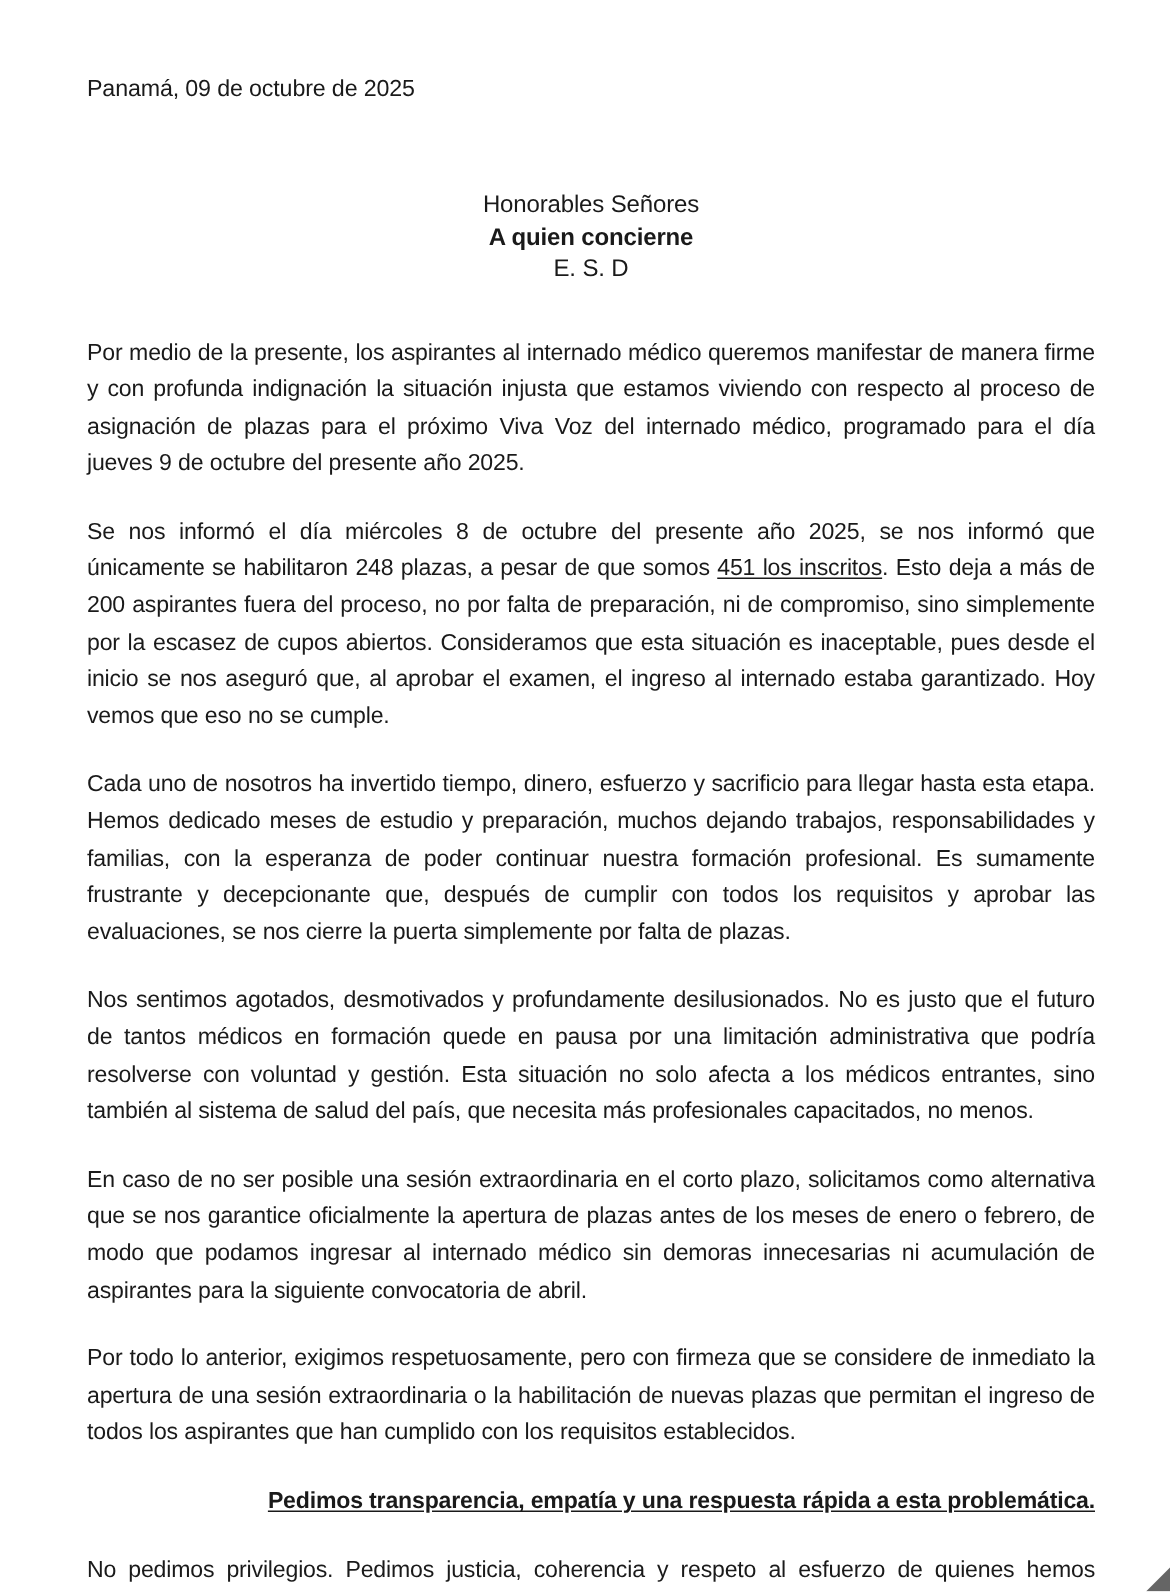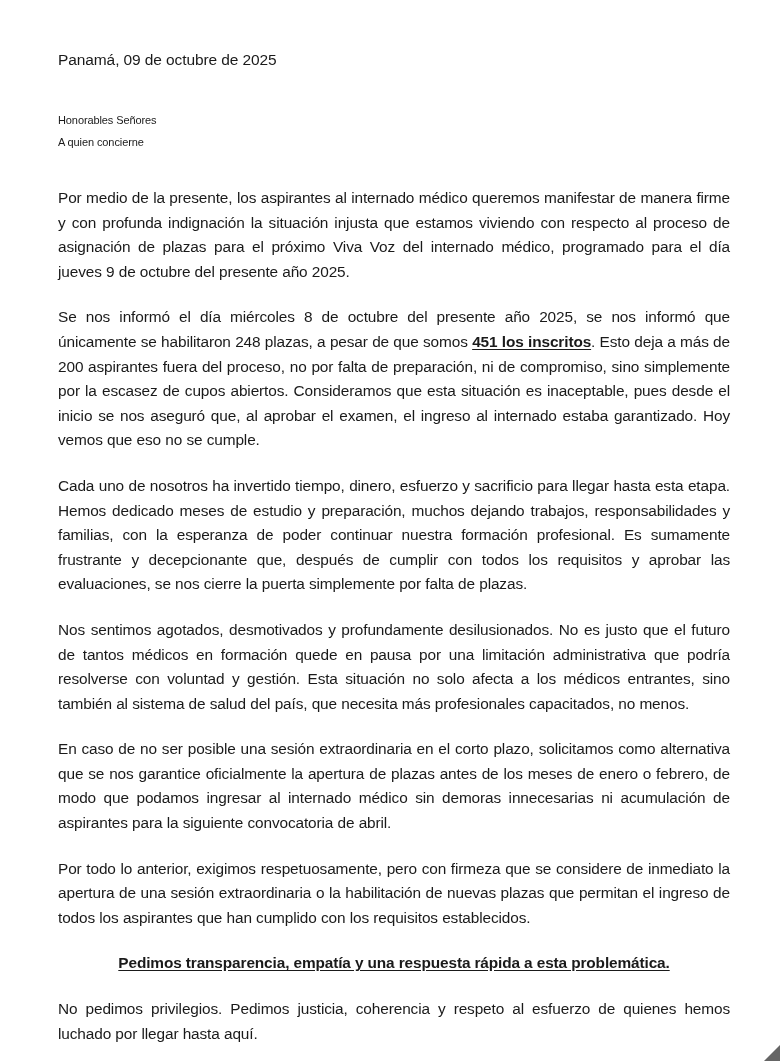--- a/index.html
+++ b/index.html
@@ -26,62 +26,63 @@
     top: 0;
     width: 672px;
   }
   .date-line {
     font-size: 15.5px;
     line-height: 20px;
     margin-top: 50px;
     letter-spacing: -0.1px;
   }
   .addressee {
-    margin-top: 40px;
-    font-size: 11px;
+    margin-top: 56px;
+    font-size: 16px;
     line-height: 21.5px;
     letter-spacing: -0.1px;
+    text-align: center;
   }
   .addressee div {
     white-space: pre;
   }
   .addressee .strong {
-    font-weight: normal;
+    font-weight: bold;
   }
   .body-block {
     margin-top: 33px;
   }
   p.para {
     margin: 0 0 21px 0;
     font-size: 15.4px;
     line-height: 24.6px;
     text-align: justify;
     text-justify: inter-word;
     letter-spacing: -0.12px;
     word-spacing: 0.1px;
   }
   p.para:last-child {
     margin-bottom: 0;
   }
   b {
     font-weight: normal;
   }
   .bu {
-    font-weight: bold;
+    font-weight: normal;
     text-decoration: underline;
     text-underline-offset: 2px;
   }
   p.emphasis {
     margin: 0 0 21px 0;
     font-size: 15.4px;
     line-height: 24.6px;
     font-weight: bold;
     text-decoration: underline;
     text-underline-offset: 2px;
-    text-align: center;
+    text-align: right;
     letter-spacing: -0.12px;
   }
   .corner-fold {
     position: absolute;
     right: 0;
     bottom: 0;
     width: 0;
     height: 0;
     border-left: 16px solid transparent;
     border-bottom: 16px solid #4a4a4a;
@@ -93,20 +94,21 @@
 
 <div class="page">
 
   <div class="content">
 
     <div class="date-line">Panamá, 09 de octubre de 2025</div>
 
     <div class="addressee">
       <div>Honorables Señores</div>
       <div class="strong">A quien concierne</div>
+      <div>E. S. D</div>
     </div>
 
     <div class="body-block">
 
       <p class="para"><span>Por medio de la presente, los aspirantes al internado médico queremos manifestar de manera firme y con profunda indignación la situación injusta que estamos viviendo con respecto al proceso de </span><b>asignación de plazas</b><span> para el próximo </span><b>Viva Voz</b><span> del internado médico, programado para el día </span><b>jueves 9 de octubre del presente año 2025.</b></p>
 
       <p class="para"><span>Se nos informó el día </span><b>miércoles 8 de octubre del presente año 2025</b><span>, se nos informó que únicamente se habilitaron </span><b>248 plazas</b><span>, a pesar de que somos </span><span class="bu">451 los inscritos</span><span>. Esto deja a </span><b>más de 200 aspirantes fuera del proceso</b><span>, no por falta de preparación, ni de compromiso, sino simplemente por la escasez de cupos abiertos. Consideramos que esta situación es inaceptable, pues desde el inicio se nos aseguró que, al aprobar el examen, el ingreso al internado estaba garantizado. Hoy vemos que eso no se cumple.</span></p>
 
       <p class="para">Cada uno de nosotros ha invertido tiempo, dinero, esfuerzo y sacrificio para llegar hasta esta etapa. Hemos dedicado meses de estudio y preparación, muchos dejando trabajos, responsabilidades y familias, con la esperanza de poder continuar nuestra formación profesional. Es sumamente frustrante y decepcionante que, después de cumplir con todos los requisitos y aprobar las evaluaciones, se nos cierre la puerta simplemente por falta de plazas.</p>
 

